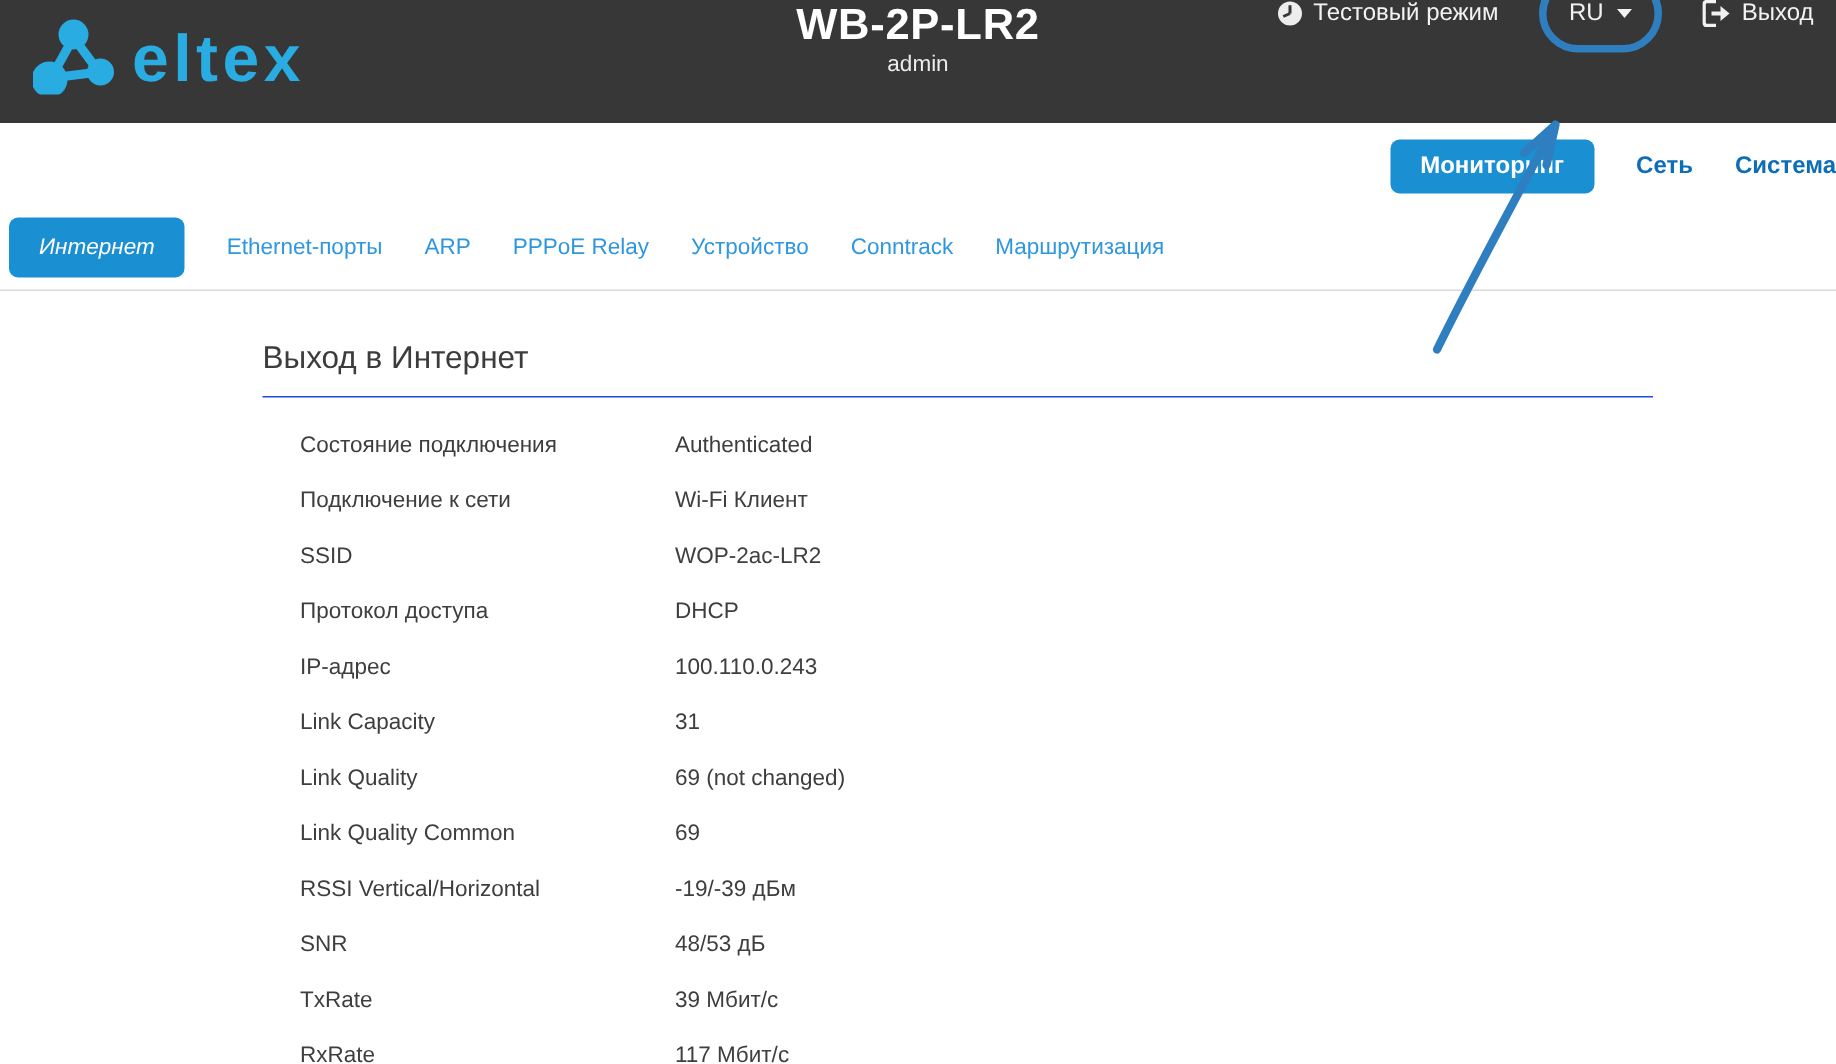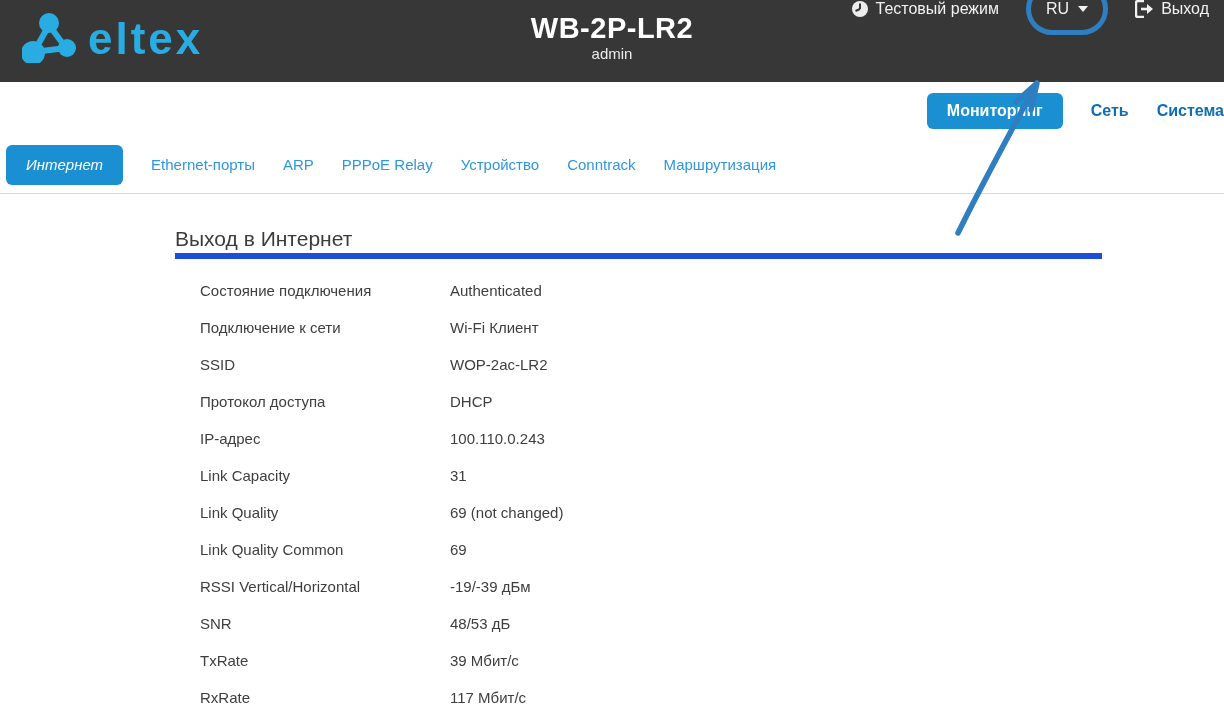--- a/index.html
+++ b/index.html
@@ -20,21 +20,21 @@
   }
   .brand {
     position: absolute;
     left: 22px;
     top: 9px;
     cursor: pointer;
   }
   .title-block {
     position: absolute;
     left: 50%;
-    top: 11px;
+    top: 0;
     transform: translateX(-50%);
     text-align: center;
     white-space: nowrap;
   }
   .title-block .title {
     font-size: 29px;
     font-weight: bold;
     color: #ffffff;
     letter-spacing: 0.5px;
     line-height: 34px;
@@ -141,22 +141,22 @@
   
   .main {
     margin-left: 175px;
     width: 927px;
   }
   .page-heading {
     margin-top: 33px;
     font-size: 21px;
     font-weight: normal;
     color: #3c3c3c;
-    padding-bottom: 2px;
-    border-bottom: 6px solid #1d4ed8;
+    padding-bottom: 13px;
+    border-bottom: 1px solid #1d4ed8;
     margin-bottom: 13px;
   }
   .status-table .row {
     display: flex;
     padding: 9px 0 9px 25px;
     font-size: 15px;
     line-height: 19px;
     color: #3e3e3e;
   }
   .status-table .row-label { width: 250px; flex: 0 0 250px; }

